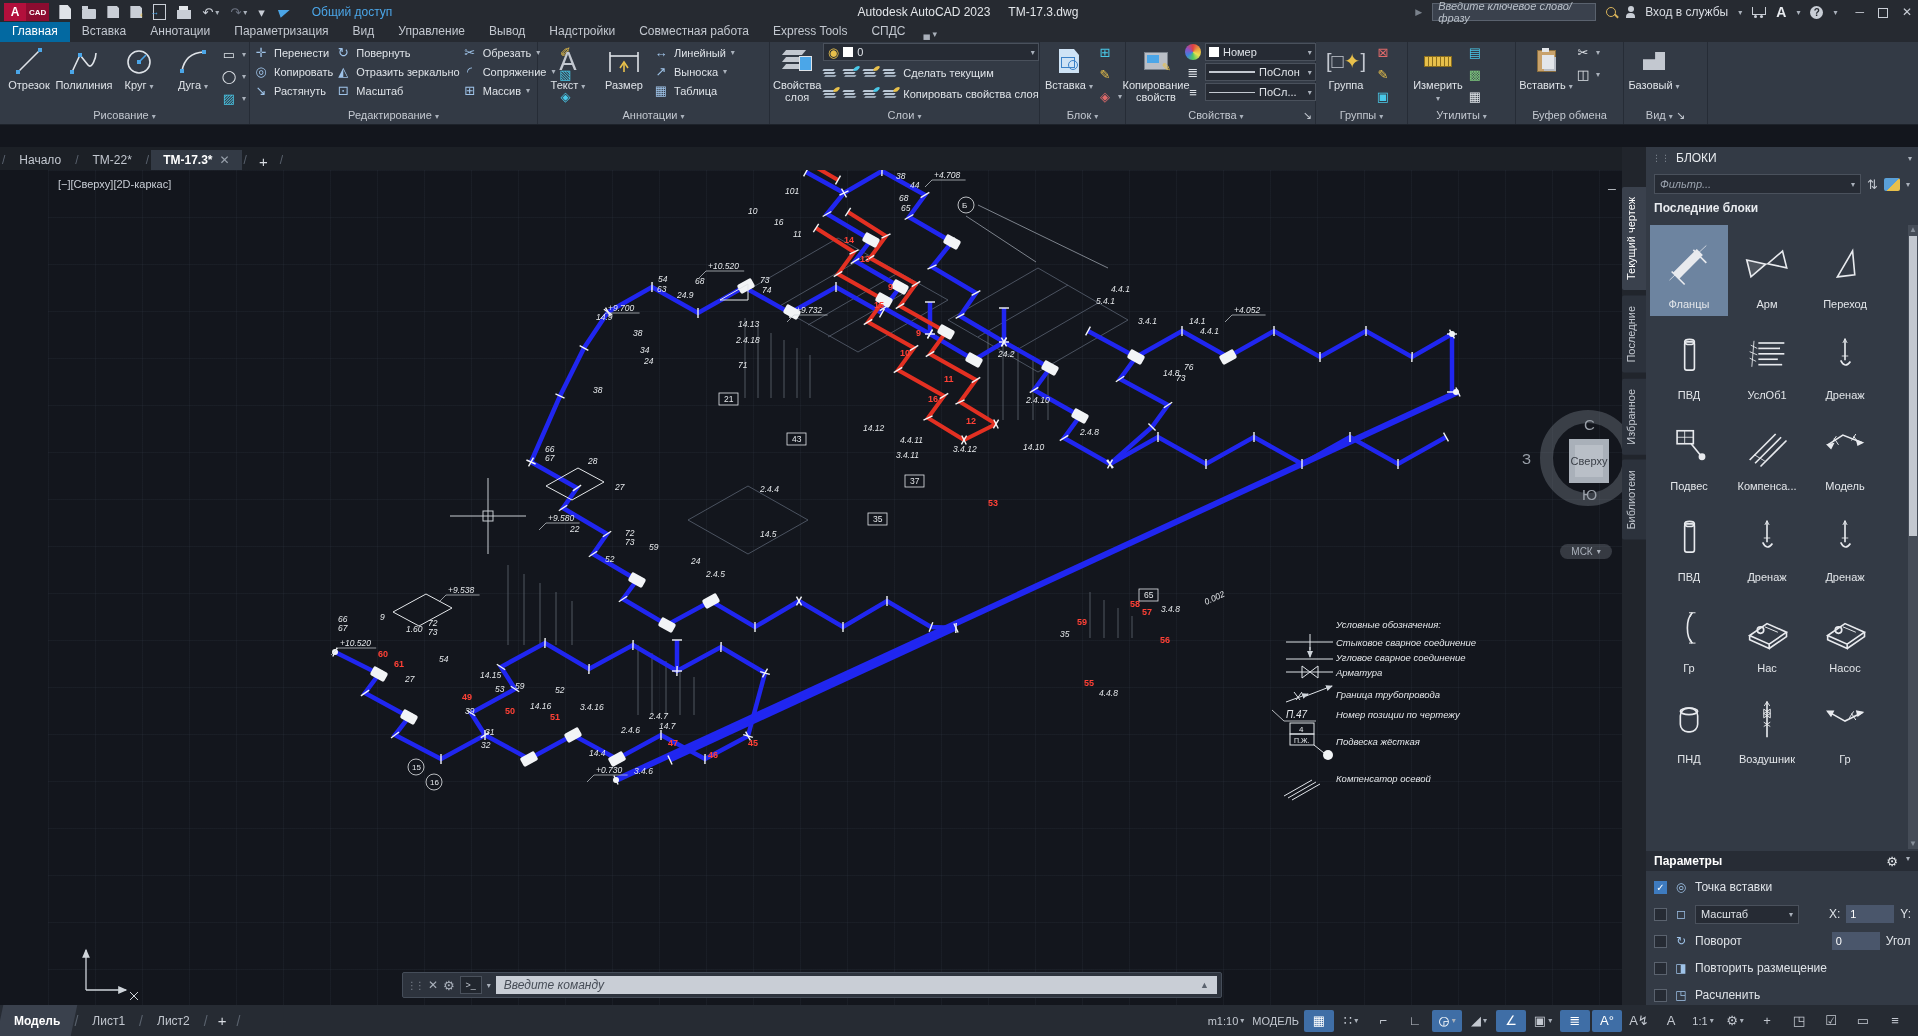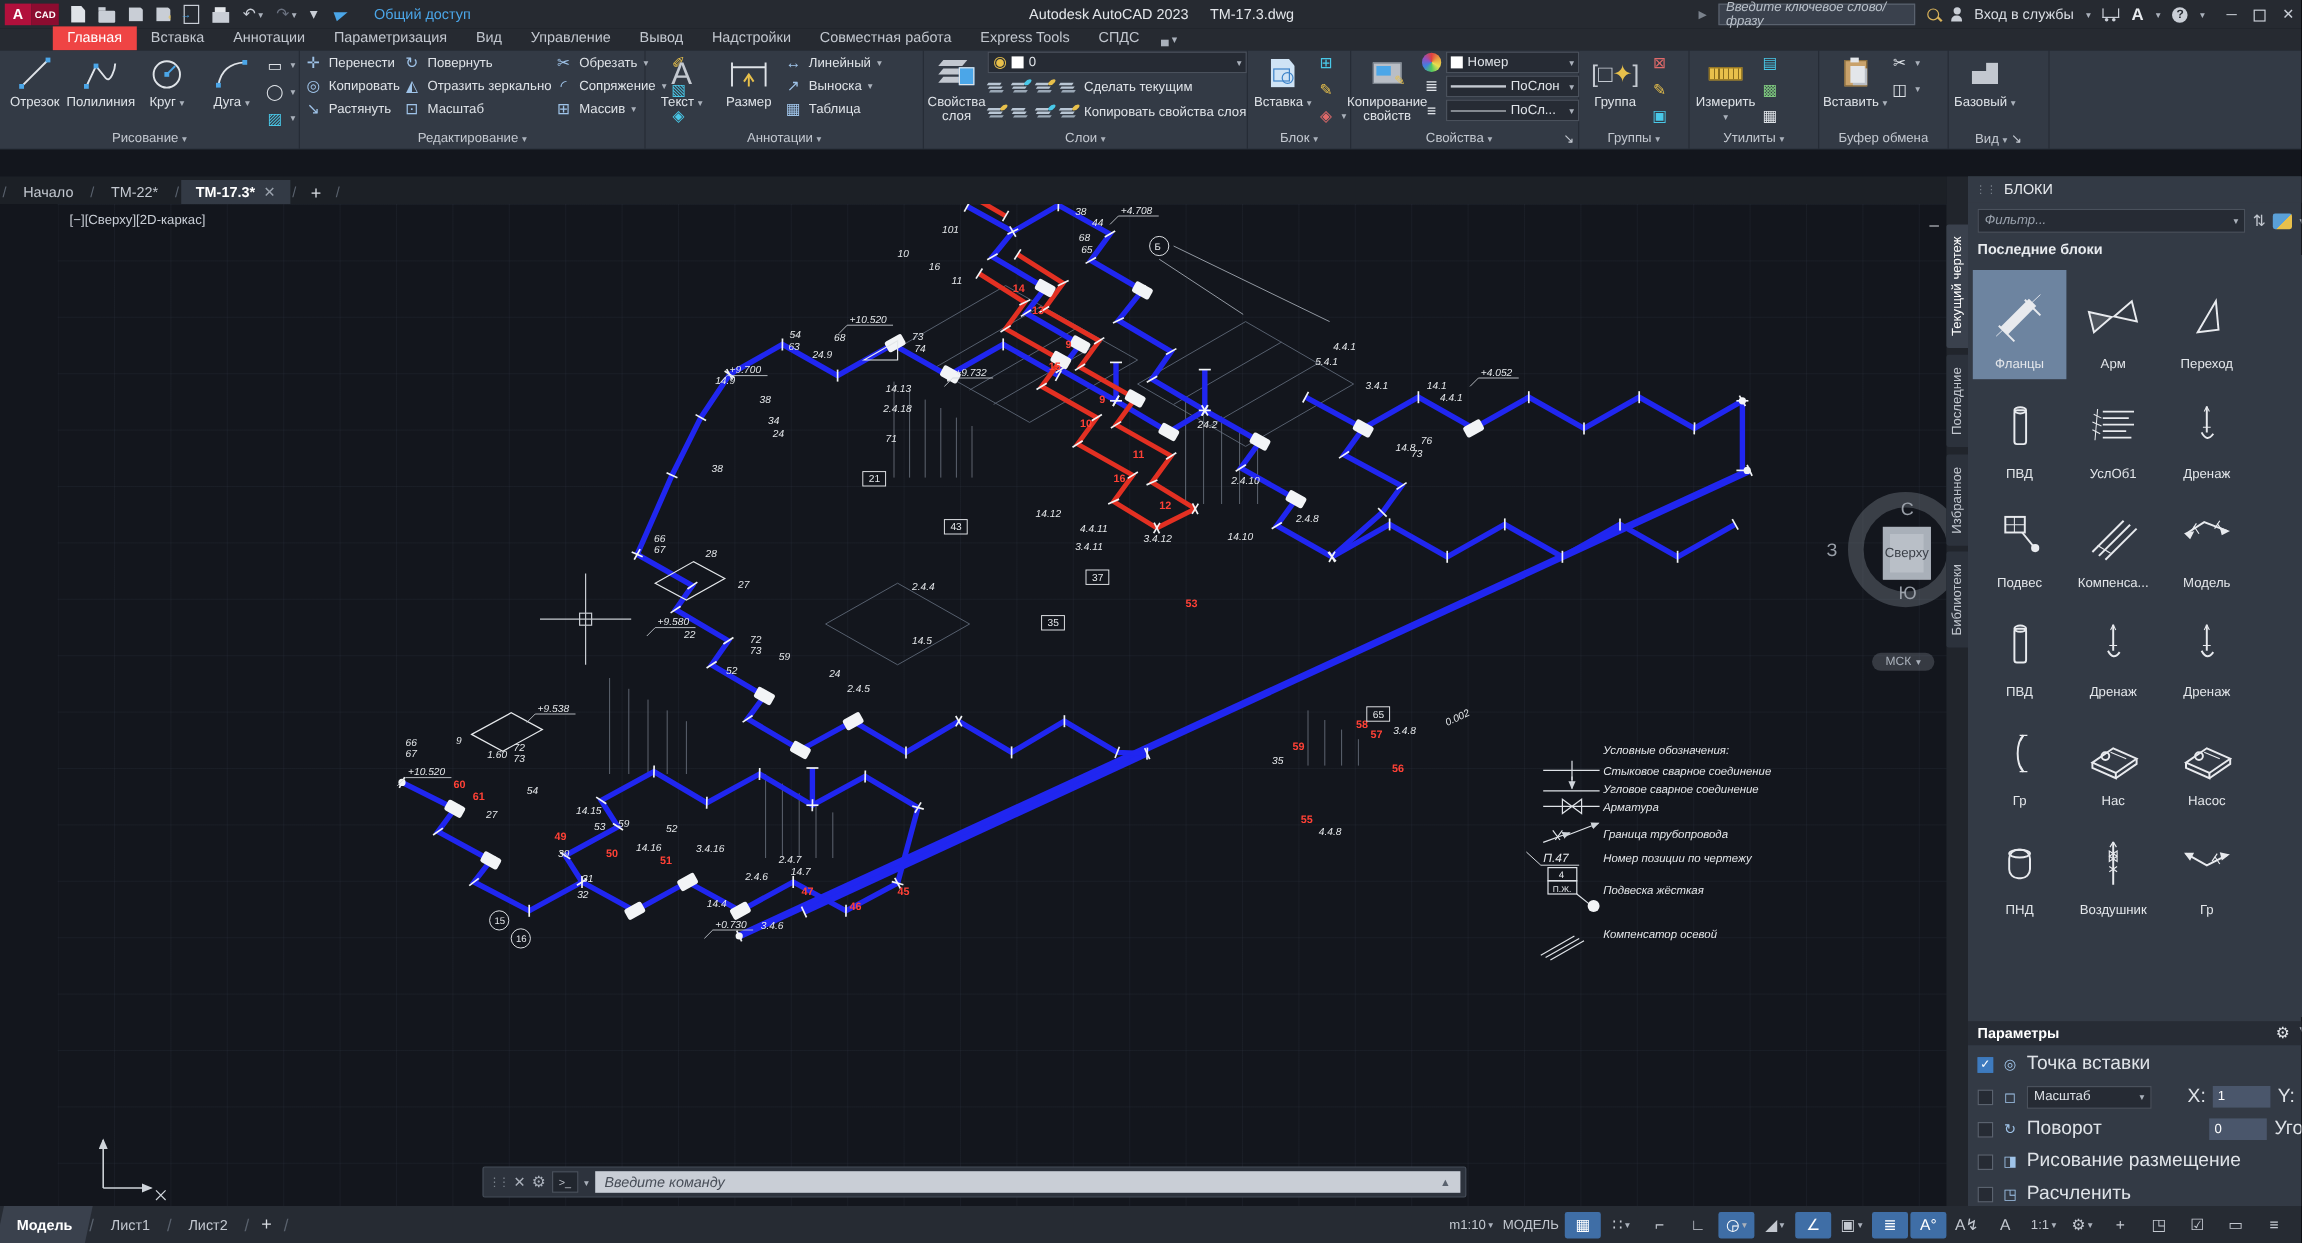--- a/index.html
+++ b/index.html
@@ -27,21 +27,21 @@
   .tbtxt{font-size:12px;color:#d8dce2;}
   .i-cart{width:12px;height:7px;border:1.5px solid #c9ced6;border-top:none;position:relative;margin-top:-3px;}
   .i-cart::after{content:"";position:absolute;left:1px;top:8px;width:3px;height:3px;border-radius:50%;background:#c9ced6;box-shadow:6px 0 0 #c9ced6;}
   .i-alogo{font-weight:bold;font-size:14px;color:#e8ebef;}
   .i-qmark{width:13px;height:13px;border-radius:50%;background:#c9ced6;color:#262a31;font-size:10px;font-weight:bold;display:flex;align-items:center;justify-content:center;}
   .winbtn{color:#c9ced6;font-size:12px;display:flex;gap:14px;margin-left:8px;}
   .i-restore{width:8px;height:8px;border:1px solid #c9ced6;position:relative;margin-top:3px;}
   
   .ribbontabs{position:absolute;left:0;top:24px;width:1918px;height:18px;background:#262a31;display:flex;align-items:flex-end;}
   .rtab{padding:2px 12px;font-size:12px;color:#c3c8d0;height:16px;}
-  .rtab.active{background:#ef4444;color:#fff;margin-left:44px;}
+  .rtab.active{background:#0369a1;color:#fff;}
   
   .ribbon{position:absolute;left:0;top:42px;width:1918px;height:82px;background:#333a45;display:flex;border-bottom:1px solid #1d222a;}
   .panel{height:82px;border-right:1px solid #262c36;display:flex;flex-direction:column;box-sizing:border-box;padding:1px 3px 0 3px;flex:0 0 auto;}
   .pcontent{flex:1;display:flex;align-items:flex-start;gap:2px;}
   .plabel{height:15px;font-size:11px;color:#c3c8d0;text-align:center;white-space:nowrap;}
   .bb{width:54px;height:64px;display:flex;flex-direction:column;align-items:center;justify-content:flex-start;text-align:center;}
   .bb .bico{height:36px;display:flex;align-items:center;justify-content:center;}
   .bb .blab{font-size:11px;line-height:12px;color:#dfe3e8;}
   .isvg{stroke:#dfe3e8;fill:none;stroke-width:1.6;}
   .isvg .grip{fill:#4ba6e8;stroke:none;}
@@ -134,21 +134,21 @@
   .scrollbar .arr{position:absolute;left:0;width:10px;height:10px;color:#868e99;font-size:8px;text-align:center;}
   .pph{height:20px;background:#272c35;display:flex;align-items:center;padding:0 8px;color:#fff;font-size:12px;font-weight:bold;}
   .pph .sp{margin-left:auto;color:#e3e6ea;font-weight:normal;font-size:13px;display:flex;gap:8px;}
   .pparams{padding:6px 0 0 8px;display:flex;flex-direction:column;gap:7px;overflow:hidden;}
   .prow{display:flex;align-items:center;gap:6px;height:20px;}
   .cb{width:13px;height:13px;box-sizing:border-box;background:#262b34;border:1px solid #5a626e;flex:0 0 auto;}
   .cb.ck{background:#3e7bbf;border-color:#3e7bbf;color:#fff;font-size:10px;line-height:12px;text-align:center;}
   .pico{width:16px;text-align:center;color:#9fc3e8;font-size:12px;flex:0 0 auto;}
   .psel{width:104px;height:19px;background:#262b34;border:1px solid #4a515c;color:#dfe3e8;font-size:11px;display:flex;align-items:center;justify-content:space-between;padding:0 5px;box-sizing:border-box;}
   .pfield{width:48px;height:18px;background:#4a566b;color:#fff;font-size:11px;display:flex;align-items:center;padding:0 4px;box-sizing:border-box;}
-  .plab{font-size:16px;color:#dfe3e8;white-space:nowrap;}
+  .plab{font-size:12px;color:#dfe3e8;white-space:nowrap;}
 </style>
 </head>
 <body>
 
 <div id="root">
 
   <div class="titlebar">
     <div class="logo">A</div>
     <div class="logo2">CAD</div>
     <div class="qat" id="qat">
@@ -1265,21 +1265,21 @@
         <div class="prow">
           <span class="cb"></span>
           <span class="pico">↻</span>
           <span class="plab">Поворот</span>
           <span class="pfield" style="margin-left:84px">0</span>
           <span class="plab">Угол</span>
         </div>
         <div class="prow">
           <span class="cb"></span>
           <span class="pico">◨</span>
-          <span class="plab">Рисование размещение</span>
+          <span class="plab">Повторить размещение</span>
         </div>
         <div class="prow">
           <span class="cb"></span>
           <span class="pico">◳</span>
           <span class="plab">Расчленить</span>
         </div>
       </div>
     </div>
   </div>
 </div>

